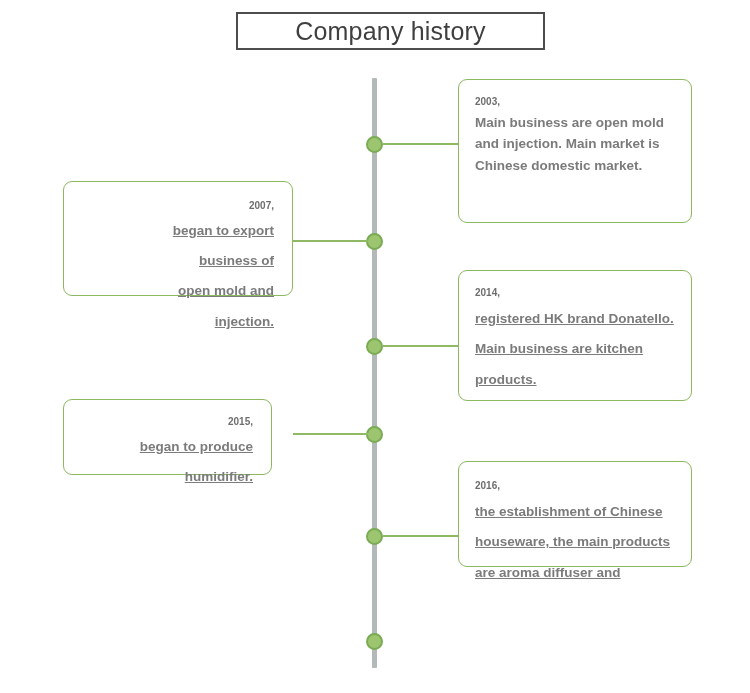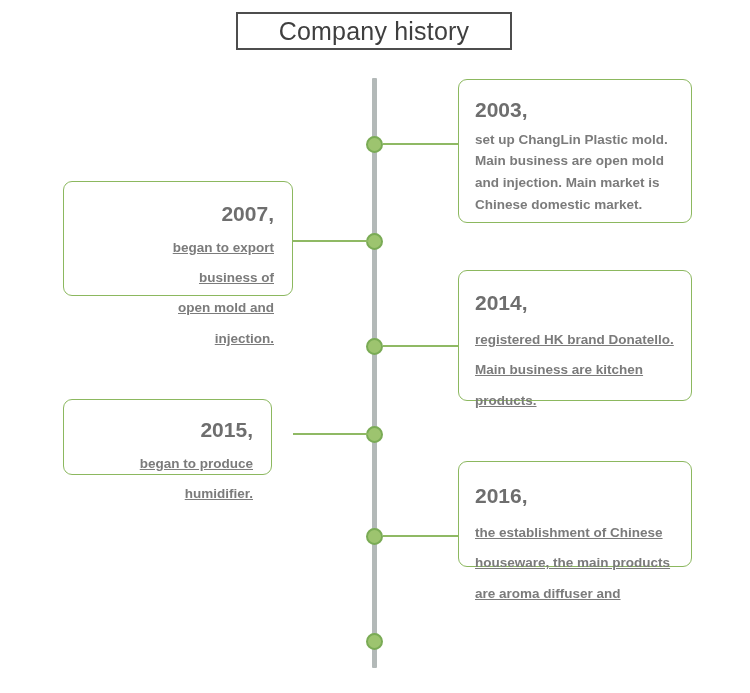--- a/index.html
+++ b/index.html
@@ -16,21 +16,21 @@
     height: 693px;
     background: #ffffff;
     overflow: hidden;
   }
 
   
   .title-box {
     position: absolute;
     left: 236px;
     top: 12px;
-    width: 276px;
+    width: 309px;
     height: 38px;
     box-sizing: border-box;
     border: 2px solid #4d4d4d;
     background: #ffffff;
     display: flex;
     align-items: center;
     justify-content: center;
   }
   .title-text {
     font-size: 25px;
@@ -77,21 +77,21 @@
   }
   .card-inner {
     padding: 14px 16px 10px 16px;
     box-sizing: border-box;
     height: 100%;
   }
   .card.right .card-inner { text-align: left; }
   .card.left  .card-inner { text-align: right; }
 
   .card-year {
-    font-size: 21px;
+    font-size: 10px;
     font-weight: bold;
     color: #6e6e6e;
     margin: 0 0 2px 0;
     line-height: 1.55;
   }
   .card-body {
     font-size: 13.5px;
     font-weight: bold;
     color: #7b7b7b;
     margin: 0;
@@ -122,21 +122,20 @@
   <div class="connector" style="left:383px; top:143px; width:76px;"></div>
   <div class="connector" style="left:293px; top:240px; width:75px;"></div>
   <div class="connector" style="left:383px; top:345px; width:76px;"></div>
   <div class="connector" style="left:293px; top:433px; width:75px;"></div>
   <div class="connector" style="left:383px; top:535px; width:76px;"></div>
 
   <div class="card right" style="left:458px; top:79px; width:234px; height:144px;">
     <div class="card-inner">
       <div class="card-year">2003,</div>
       <div class="card-body">
-        <span class="ln">set up ChangLin Plastic mold.</span>
         <span class="ln">Main business are open mold</span>
         <span class="ln">and injection. Main market is</span>
         <span class="ln">Chinese domestic market.</span>
       </div>
     </div>
   </div>
 
   <div class="card left" style="left:63px; top:181px; width:230px; height:115px;padding-left:40px;">
     <div class="card-inner" style="padding:16px 18px 10px 16px;">
       <div class="card-year">2007,</div>

